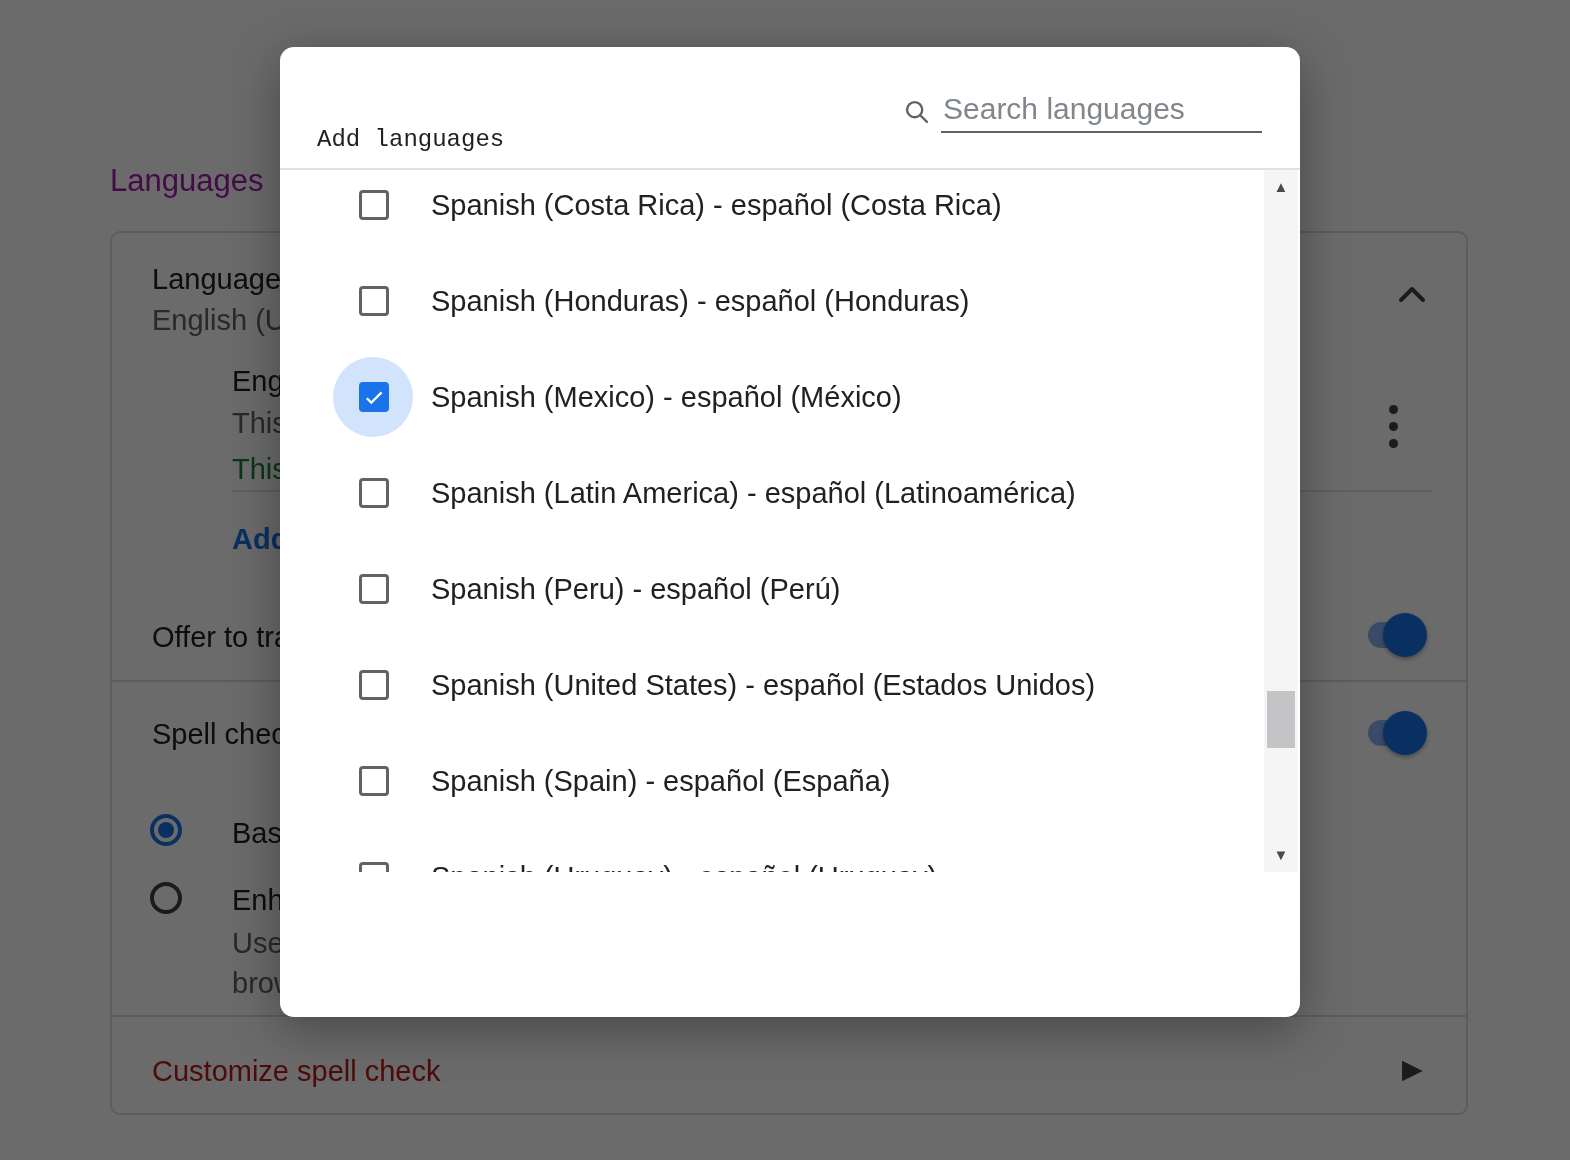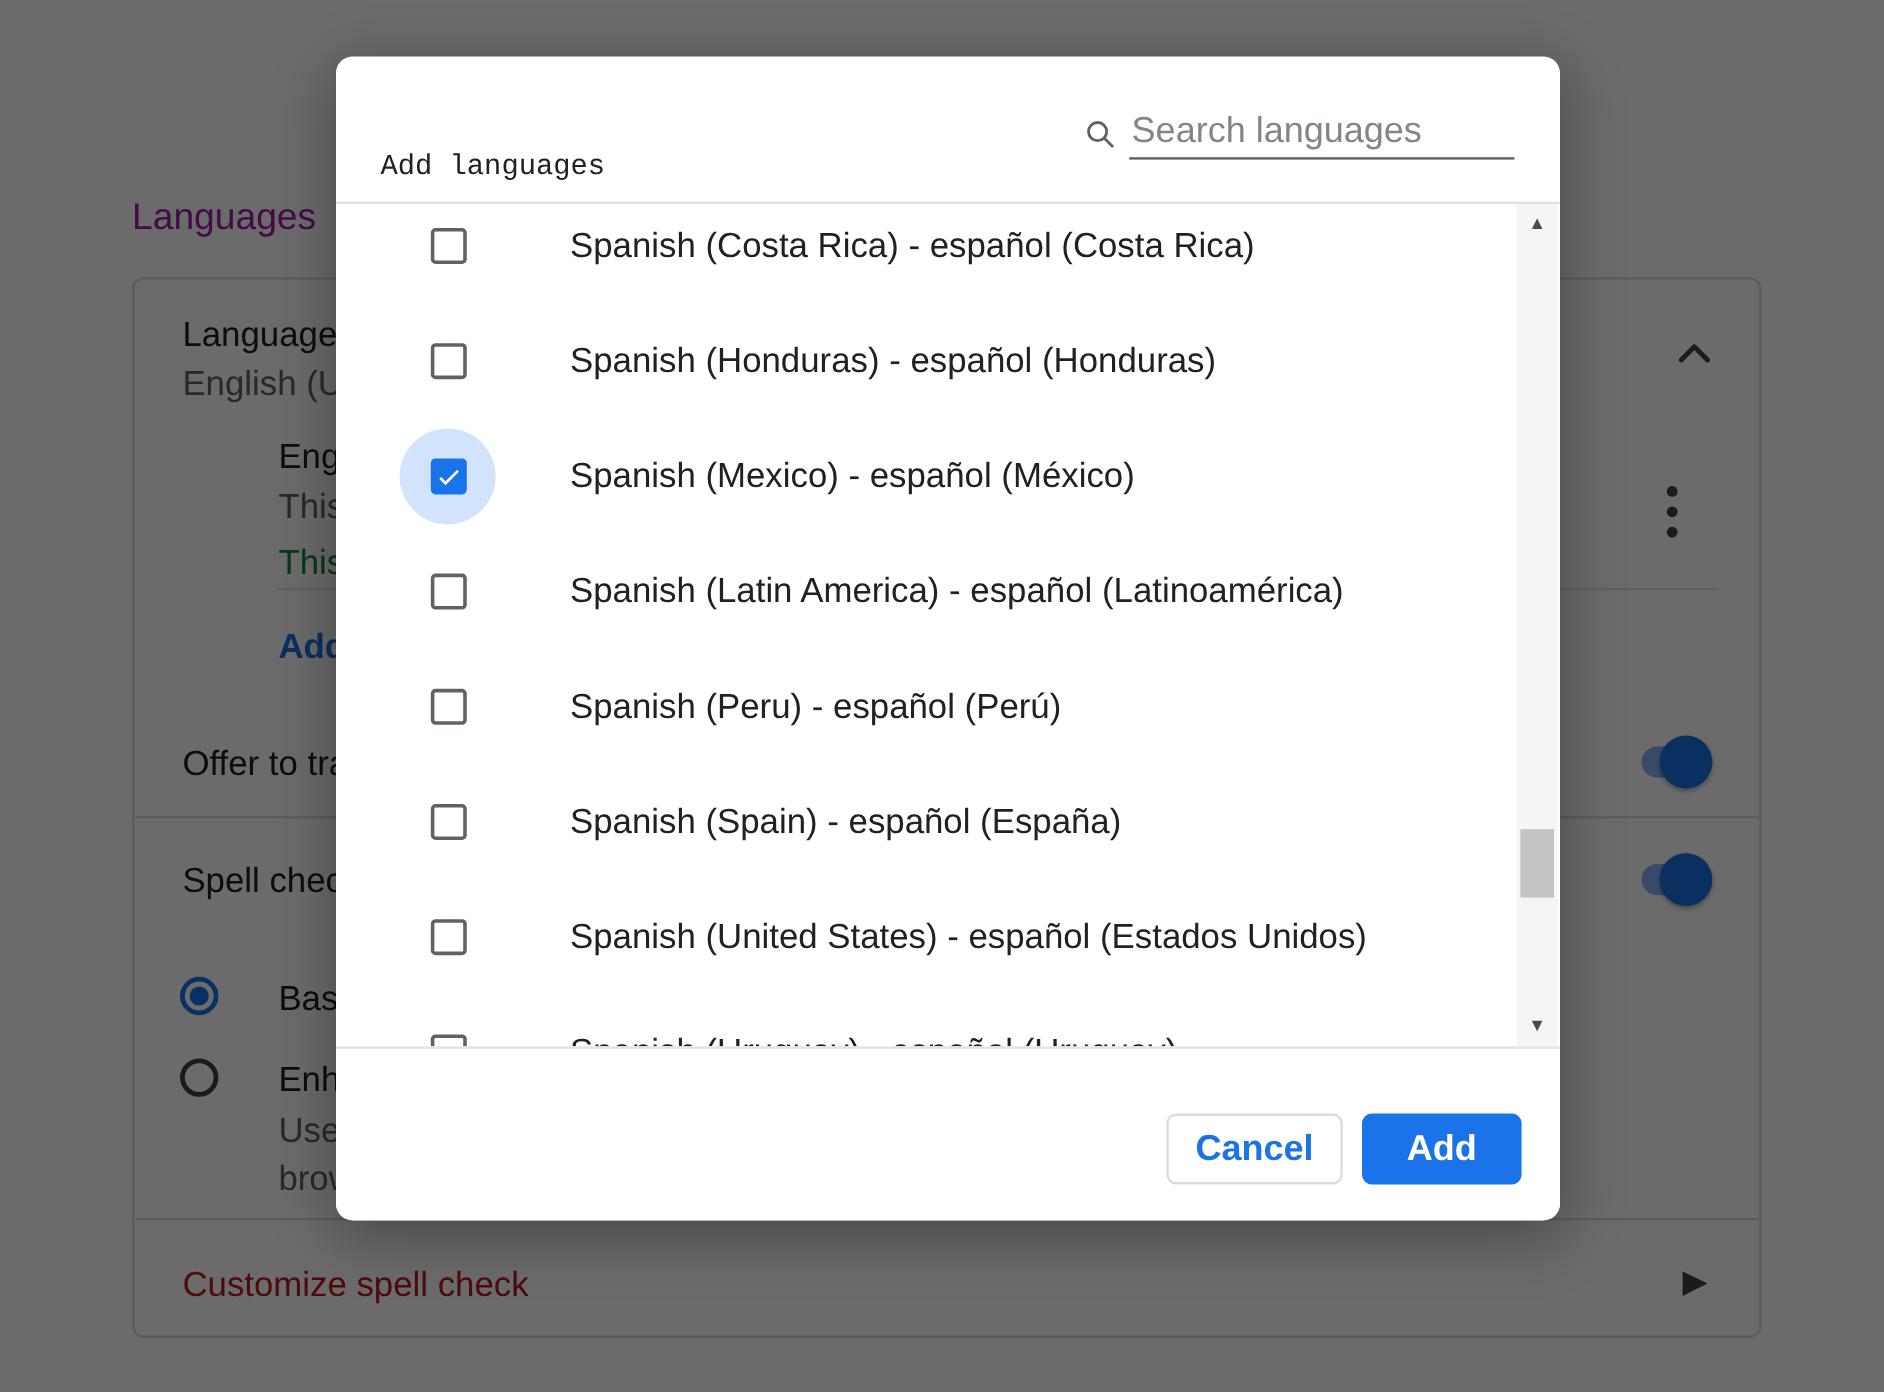--- a/index.html
+++ b/index.html
@@ -70,21 +70,21 @@
   .search-icon { position:absolute; left:623px; top:51px; }
   .search-input {
     position:absolute; left:661px; top:40px; width:321px; height:46px;
     border:none; border-bottom:2px solid #5f6368; outline:none;
     font-family:inherit; font-size:30px; color:#202124; padding:0 2px; background:transparent;
   }
   .search-input::placeholder { color:#80868b; opacity:1; }
 
   .lang-list { position:absolute; left:0; top:123px; width:984px; height:702px; overflow:hidden; }
   .list-inner { position:absolute; left:0; top:-13px; width:100%; }
-  .lang-row { position:relative; height:96px; display:flex; align-items:center;gap:44px; }
+  .lang-row { position:relative; height:96px; display:flex; align-items:center; }
   .halo { display:none; position:absolute; left:53px; top:8px; width:80px; height:80px; border-radius:50%; background:#d2e3fc; }
   .lang-row.checked .halo { display:block; }
   .cb {
     position:relative; margin-left:79px; width:30px; height:30px; flex:0 0 30px;
     border:3px solid #5f6368; border-radius:4px; background:#fff;
     display:flex; align-items:center; justify-content:center;
   }
   .lang-row.checked .cb { background:#1a73e8; border-color:#1a73e8; }
   .cb svg { display:none; }
   .lang-row.checked .cb svg { display:block; }
@@ -210,42 +210,38 @@
     <span class="cb">
       
     </span>
     <span class="lang-label">Spanish (Peru) - español (Perú)</span>
   </div>
         <div class="lang-row">
 
     <span class="cb">
       
     </span>
+    <span class="lang-label">Spanish (United States) - español (Estados Unidos)</span>
+  </div>
+        <div class="lang-row">
+
+    <span class="cb">
+      
+    </span>
     <span class="lang-label">Spanish (Spain) - español (España)</span>
-  </div>
-        <div class="lang-row">
-
-    <span class="cb">
-      
-    </span>
-    <span class="lang-label">Spanish (United States) - español (Estados Unidos)</span>
   </div>
         <div class="lang-row">
 
     <span class="cb">
       
     </span>
     <span class="lang-label">Spanish (Uruguay) - español (Uruguay)</span>
   </div>
       </div>
   </div>
 
   <div class="sb">
     <div class="sb-btn sb-up">▲</div>
     <div class="sb-thumb"></div>
     <div class="sb-btn sb-down">▼</div>
   </div>
 
-  <div class="dlg-footer">
-    <button class="btn btn-cancel">Cancel</button>
-    <button class="btn btn-add">Add</button>
-  </div>
 </div>
 
 </body></html>

